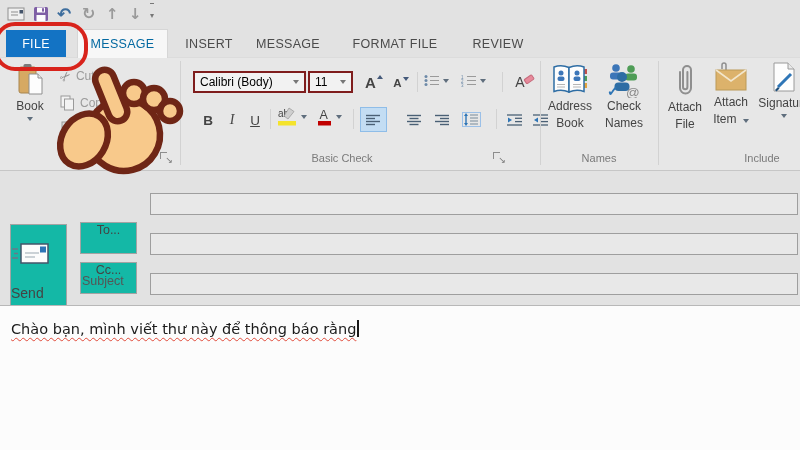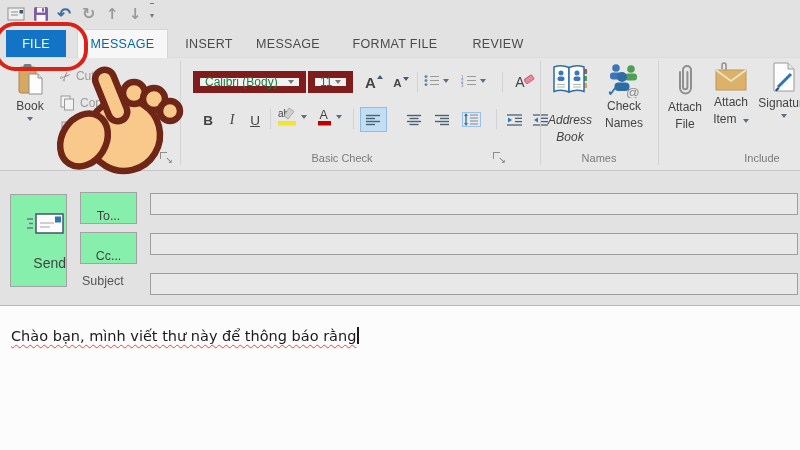--- a/index.html
+++ b/index.html
@@ -22,29 +22,29 @@
        border-top:1px solid #dcdcdc;border-bottom:1px solid #c6c6c6;box-sizing:border-box;}
   .vsep{position:absolute;width:1px;background:#d2d2d2;}
   .group-label{position:absolute;top:94px;font-size:11px;color:#7a7a7a;text-align:center;}
   .launcher{position:absolute;width:11px;height:11px;}
   .lbox{position:absolute;left:0;top:0;width:6px;height:6px;border-top:1px solid #8d8d8d;border-left:1px solid #8d8d8d;}
   .larrow{position:absolute;right:-2px;bottom:-2px;font-size:9px;color:#777;line-height:1;font-family:"DejaVu Sans",sans-serif;}
   .caret{display:inline-block;width:0;height:0;border-left:3.5px solid transparent;border-right:3.5px solid transparent;border-top:4px solid #5f6e7d;}
   .caret-up{display:inline-block;width:0;height:0;border-left:3.5px solid transparent;border-right:3.5px solid transparent;border-bottom:4px solid #44597a;}
   .ribbon-btn{position:absolute;display:flex;align-items:center;gap:5px;font-size:12px;color:#9b9b9b;}
   .big-btn{position:absolute;display:flex;flex-direction:column;align-items:center;font-size:12px;color:#444;text-align:center;}
-  .combo{position:absolute;height:22px;background:#f2f2f2;border:7px solid #7f1d1d;display:flex;align-items:center;
-       justify-content:space-between;padding:0 5px;font-size:12px;color:#15803d;box-sizing:border-box;}
+  .combo{position:absolute;height:22px;background:#f2f2f2;border:2px solid #7f1d1d;display:flex;align-items:center;
+       justify-content:space-between;padding:0 5px;font-size:12px;color:#000000;box-sizing:border-box;}
   .fmt{position:absolute;display:flex;align-items:center;justify-content:center;font-size:13px;color:#444;}
   .align-btn{position:absolute;top:49px;width:27px;height:25px;display:flex;align-items:center;justify-content:center;}
   .align-selected{background:#c3ddf3;border:1px solid #8fbde8;box-sizing:border-box;}
   
   #header{position:absolute;left:0;top:171px;width:800px;height:134px;background:#e2e2e2;}
-  .hdr-btn{position:absolute;border:1px solid #a3a3a3;display:flex;align-items:flex-end;justify-content:center;
-       font-size:12.5px;color:#444;background:#86efac;box-sizing:border-box;}
+  .hdr-btn{position:absolute;border:1px solid #a3a3a3;display:flex;align-items:flex-start;justify-content:center;
+       font-size:12.5px;color:#444;background:#14b8a6;box-sizing:border-box;margin-top:30px;}
   .field{position:absolute;left:150px;width:648px;height:22px;background:#e8e8e8;border:1px solid #9e9e9e;
        box-sizing:border-box;font-size:13px;color:#222;padding:0 4px;outline:none;}
   
   #bodyarea{position:absolute;left:0;top:305px;width:800px;height:145px;background:#fcfcfc;border-top:1px solid #b8b8b8;box-sizing:border-box;}
   .bodytext{font-family:"DejaVu Sans",sans-serif;font-size:14.5px;color:#1b1b1b;
        text-decoration:underline;text-decoration-style:wavy;text-decoration-color:#e04a3a;
        text-decoration-thickness:1px;text-underline-offset:3px;}
   .cursor{display:inline-block;width:1.5px;height:17px;background:#1a1a1a;vertical-align:-3px;margin-left:1px;}
   .twoline{line-height:1.45;text-align:center;}
 </style>
@@ -280,21 +280,21 @@
         <path d="M32 4 Q24.5 1.5 17 4.5 L17 29 Q24.5 26 32 28.5 Z" fill="#fdfdfd" stroke="#2e6da4" stroke-width="1.5"></path>
         <circle cx="9" cy="10" r="2.5" fill="#3c76b8"></circle>
           <rect x="5.5" y="13.5" width="7" height="4.5" rx="2" fill="#3c76b8"></rect>
         <circle cx="25" cy="10" r="2.5" fill="#3c76b8"></circle>
           <rect x="21.5" y="13.5" width="7" height="4.5" rx="2" fill="#3c76b8"></rect>
         <line x1="5" y1="21.5" x2="13" y2="21.5" stroke="#b5b5b5"></line>
           <line x1="5" y1="24" x2="13" y2="24" stroke="#b5b5b5"></line>
         <line x1="21" y1="21.5" x2="29" y2="21.5" stroke="#b5b5b5"></line>
           <line x1="21" y1="24" x2="29" y2="24" stroke="#b5b5b5"></line>
       </svg>
-      <span class="twoline" style="margin-top:16px;font-style:italic;">
+      <span class="twoline" style="margin-top:2px;">
         <span>Address</span><br>
         <span>Book</span>
       </span>
     </div>
     <div class="big-btn" style="left:598px;top:5px;width:52px;">
       <svg width="34" height="35" viewBox="0 0 34 35">
         <circle cx="24" cy="6" r="3.8" fill="#4f9d57"></circle>
           <rect x="18" y="10.5" width="12" height="7" rx="3" fill="#4f9d57"></rect>
         <circle cx="9" cy="5" r="3.8" fill="#3c76b8"></circle>
           <rect x="3" y="9.5" width="12" height="7" rx="3" fill="#3c76b8"></rect>
@@ -364,21 +364,21 @@
     <div class="hdr-btn" style="left:80px;top:61px;width:57px;height:32px;">
       <span>Cc...</span>
     </div>
     <div class="abs" style="left:82px;top:103px;font-size:12.5px;color:#555;">Subject</div>
     <input class="field" style="top: 22px;" value="">
     <input class="field" style="top: 62px;" value="">
     <input class="field" style="top: 102px;" value="">
   </div>
 
   <div id="bodyarea">
-    <div class="abs" style="left:11px;top:14px;margin-top:7px;">
+    <div class="abs" style="left:11px;top:14px;">
       <span class="bodytext">Chào bạn, mình viết thư này để thông báo rằng</span><span class="cursor"></span>
     </div>
   </div>
 
   <svg width="800" height="450" style="position:absolute;left:0;top:0;z-index:70;pointer-events:none;">
     <g fill="#f8c98b" stroke="#6f2616" stroke-width="6.5" stroke-linejoin="round" stroke-linecap="round">
       <ellipse cx="124" cy="135" rx="36" ry="36" transform="rotate(-14 124 135)"></ellipse>
       <ellipse cx="84" cy="140" rx="22" ry="28" transform="rotate(32 84 140)"></ellipse>
       <circle cx="134" cy="93" r="11"></circle>
       <circle cx="154" cy="99" r="11"></circle>

